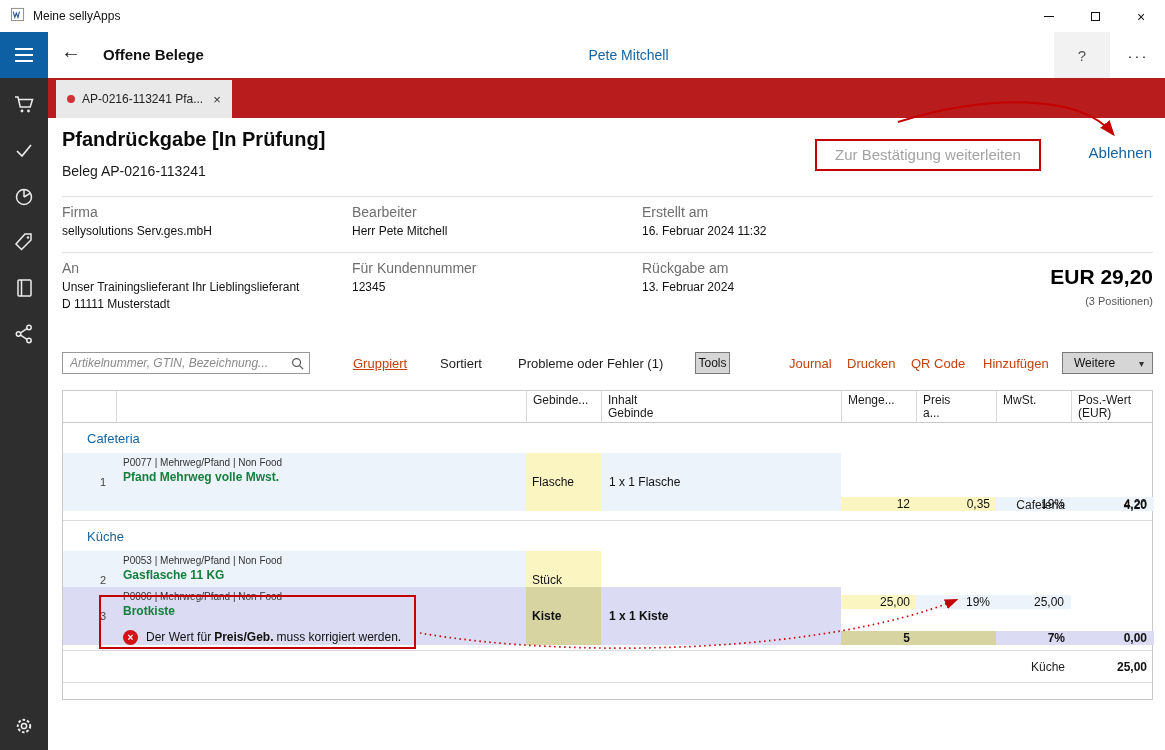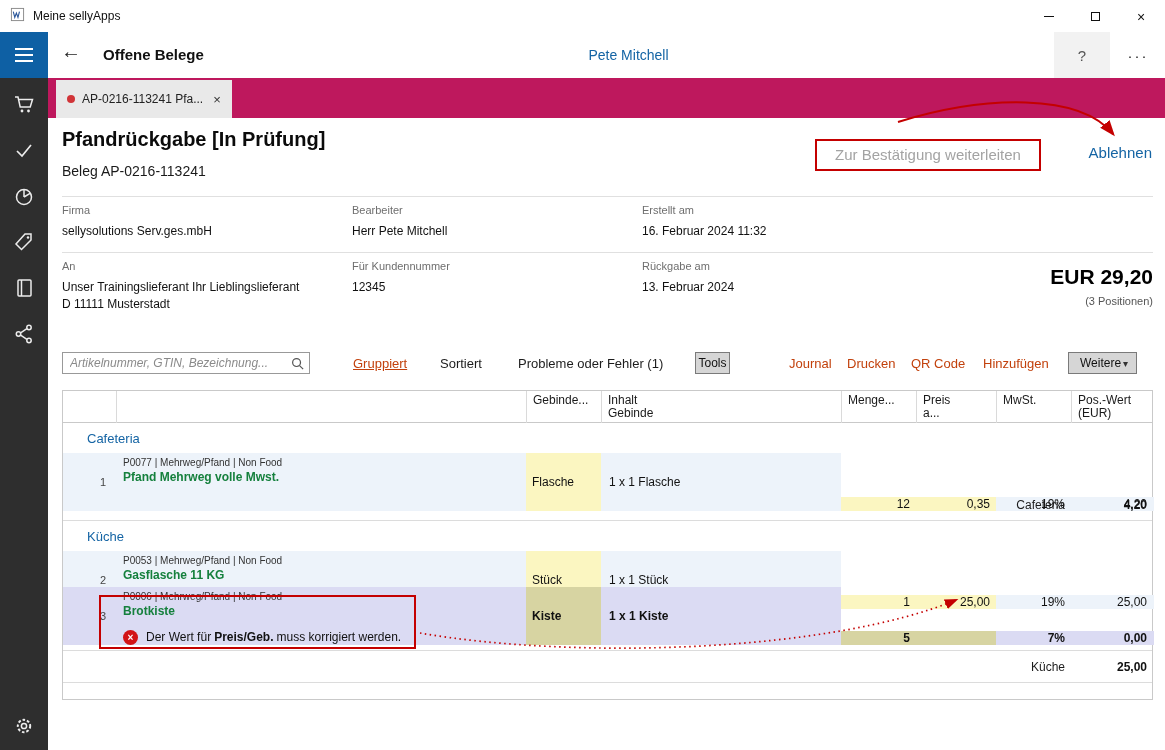--- a/index.html
+++ b/index.html
@@ -30,36 +30,36 @@
   .more-btn { position:absolute; right:0; top:0; width:54px; height:46px;
               display:flex; align-items:center; justify-content:center; font-size:15px; letter-spacing:2px; color:#222; }
 
   
   .sidebar { position:absolute; left:0; top:78px; width:48px; bottom:0; background:#2e2e2e;
              display:flex; flex-direction:column; align-items:center; padding-top:13px; gap:20px; }
   .side-icon { width:26px; height:26px; display:flex; align-items:center; justify-content:center; }
   .side-icon.gear { margin-top:auto; margin-bottom:11px; }
 
   
-  .tabstrip { position:absolute; left:48px; top:78px; right:0; height:40px; background:#be185d;padding-left:29px; }
+  .tabstrip { position:absolute; left:48px; top:78px; right:0; height:40px; background:#b91c1c;padding-left:29px; }
   .tab { position:absolute; left:8px; top:2px; height:38px; background:#e9e9e9;
          display:flex; align-items:center; gap:7px; padding:0 11px; font-size:12px; color:#222; }
   .tab-dot { width:8px; height:8px; border-radius:50%; background:#d13438; }
   .tab-close { font-size:13px; color:#333; margin-left:3px; cursor:pointer; }
 
   
   .content { position:absolute; left:48px; top:118px; right:0; bottom:0; background:#fff; }
   .doc-title { position:absolute; left:14px; top:10px; font-size:20px; font-weight:bold; color:#0b0b0b; }
   .fwd { position:absolute; left:768px; top:22px; width:224px; height:20px; line-height:30px;
          text-align:center; font-size:15px; color:#a3a3a3; cursor:pointer; }
   .reject { position:absolute; right:13px; top:26px; font-size:15px; color:#1464a4; cursor:pointer; }
   .doc-sub { position:absolute; left:14px; top:45px; font-size:14px; color:#1a1a1a; }
   .hsep { position:absolute; left:14px; right:12px; border-top:1px solid #e0e0e0; }
   .hsep.l1 { top:78px; } .hsep.l2 { top:134px; }
-  .flabel { position:absolute; font-size:11px; color:#6e6e6e; }
+  .flabel { position:absolute; font-size:14px; color:#6e6e6e; }
   .fvalue { position:absolute; font-size:12px; color:#111; line-height:17px; }
   .fc1 { left:14px; } .fc2 { left:304px; } .fc3 { left:594px; }
   .r1l { top:86px; } .r1v { top:105px; } .r2l { top:142px; } .r2v { top:161px; }
   .total { position:absolute; right:12px; top:147px; font-size:21px; font-weight:bold; color:#000; }
   .total-note { position:absolute; right:12px; top:177px; font-size:11px; color:#555; }
 
   
   .toolbar { position:absolute; left:14px; right:12px; top:233px; height:26px; }
   .search { position:absolute; left:0; top:1px; width:248px; height:22px; }
   .search input { width:100%; height:22px; border:1px solid #999; padding:2px 24px 2px 7px; font-size:12px;
@@ -67,21 +67,21 @@
   .search input::placeholder { font-style:italic; color:#8a8a8a; }
   .search .mag { position:absolute; right:5px; top:4px; }
   .tlink { position:absolute; top:5px; font-size:13px; color:#c2410c; cursor:pointer; white-space:nowrap; }
   .tlink.plain { color:#1c1c1c; }
   .tlink.grouped { left:291px; text-decoration:underline; }
   .tlink.sorted { left:378px; }
   .tlink.problems { left:456px; }
   .tbtn { position:absolute; top:1px; height:22px; background:#d6d6d6; border:1px solid #7a7a7a;
           font-size:12px; color:#111; display:flex; align-items:center; justify-content:center; cursor:pointer; }
   .tbtn.tools { left:633px; width:35px; }
-  .tbtn.weitere { right:16px; width:69px; justify-content:space-between; padding:0 8px 0 11px; }
+  .tbtn.weitere { right:0; width:91px; justify-content:space-between; padding:0 8px 0 11px; }
   .tlink.journal { left:727px; } .tlink.drucken { left:785px; }
   .tlink.qr { left:849px; } .tlink.add { left:921px; }
   .chev { font-size:10px; color:#333; }
 
   
   .table { position:absolute; left:14px; top:272px; width:1091px; border:1px solid #c9c9c9; background:#fff; font-size:12px; }
   .grid { display:grid; grid-template-columns:53px 410px 75px 240px 75px 80px 75px 83px; }
   .t-header { height:32px; border-bottom:1px solid #c9c9c9; }
   .t-header .hc { padding:3px 6px; font-size:12px; color:#1a1a1a; white-space:pre-line; line-height:13px;
                   border-left:1px solid #dadada; }
@@ -310,21 +310,20 @@
         <span>Küche</span>
       </div>
 
       <div class="grid t-row stripe">
         <div class="c num">2</div>
         <div class="c desc">
           <div class="meta">P0053 | Mehrweg/Pfand | Non Food</div>
           <div class="pname">Gasflasche 11 KG</div>
         </div>
         <div class="c geb hl">Stück</div>
-        <div class="c inh">1 x 1 Stück</div>
         <div class="c r hl">1</div>
         <div class="c r hl">25,00</div>
         <div class="c r">19%</div>
         <div class="c r pos">25,00</div>
       </div>
 
       <div class="grid t-row sel">
         <div class="c num">3</div>
         <div class="c desc">
           <div class="meta">P0006 | Mehrweg/Pfand | Non Food</div>

